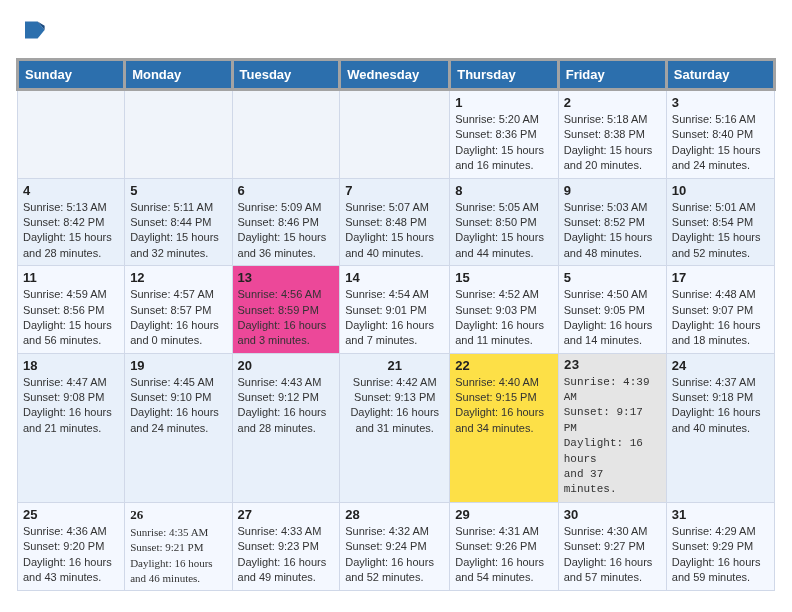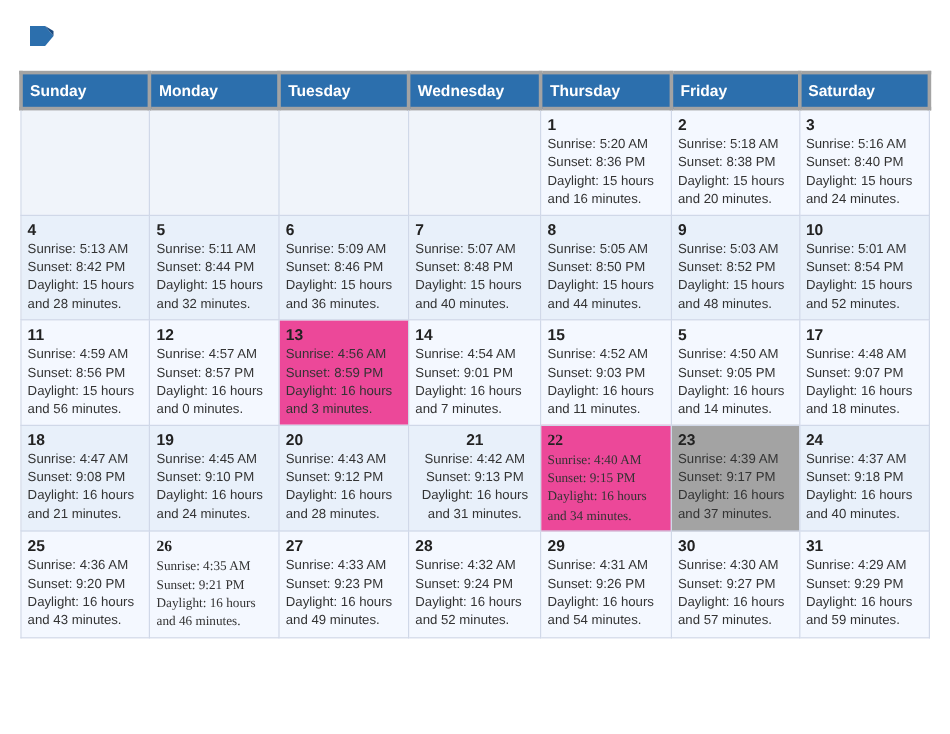--- a/index.html
+++ b/index.html
@@ -215,25 +215,25 @@
           <div class="day-info">Sunrise: 4:45 AM<br>Sunset: 9:10 PM<br>Daylight: 16 hours<br>and 24 minutes.</div>
         </td>
         <td style="background: rgb(232, 240, 250);">
           <div class="day-num">20</div>
           <div class="day-info">Sunrise: 4:43 AM<br>Sunset: 9:12 PM<br>Daylight: 16 hours<br>and 28 minutes.</div>
         </td>
         <td style="background: rgb(232, 240, 250); text-align: center;">
           <div class="day-num">21</div>
           <div class="day-info">Sunrise: 4:42 AM<br>Sunset: 9:13 PM<br>Daylight: 16 hours<br>and 31 minutes.</div>
         </td>
-        <td style="background: #ec4899; font-family: Liberation Serif, serif;">
+        <td style="background: #fde047;">
           <div class="day-num">22</div>
           <div class="day-info">Sunrise: 4:40 AM<br>Sunset: 9:15 PM<br>Daylight: 16 hours<br>and 34 minutes.</div>
         </td>
-        <td style="background: #a3a3a3;">
+        <td style="background: #e5e5e5; font-family: Liberation Mono, monospace;">
           <div class="day-num">23</div>
           <div class="day-info">Sunrise: 4:39 AM<br>Sunset: 9:17 PM<br>Daylight: 16 hours<br>and 37 minutes.</div>
         </td>
         <td style="background: rgb(232, 240, 250);">
           <div class="day-num">24</div>
           <div class="day-info">Sunrise: 4:37 AM<br>Sunset: 9:18 PM<br>Daylight: 16 hours<br>and 40 minutes.</div>
         </td>
       </tr>
       <tr>
         <td style="background: rgb(244, 248, 255);">

